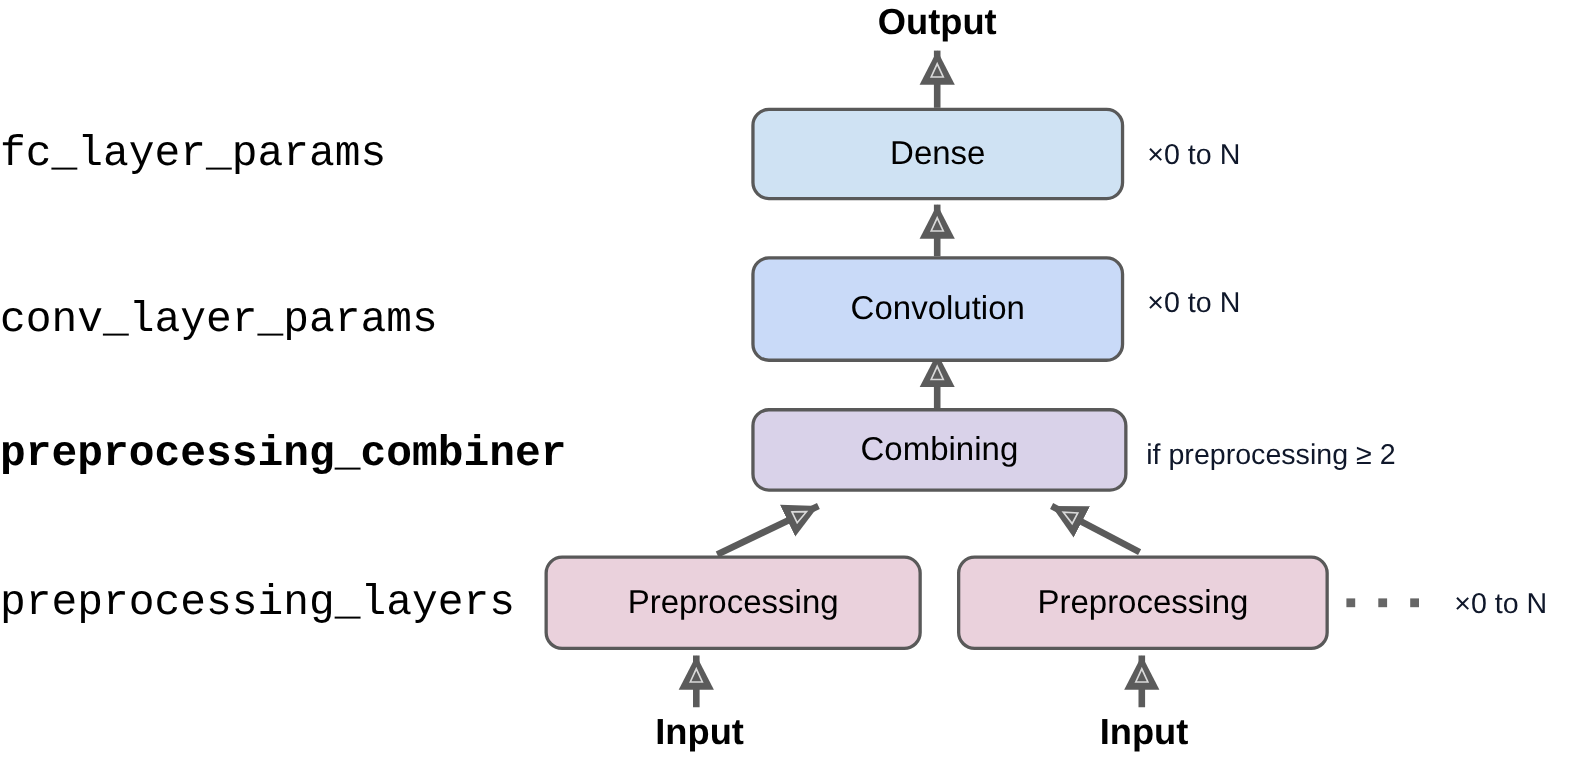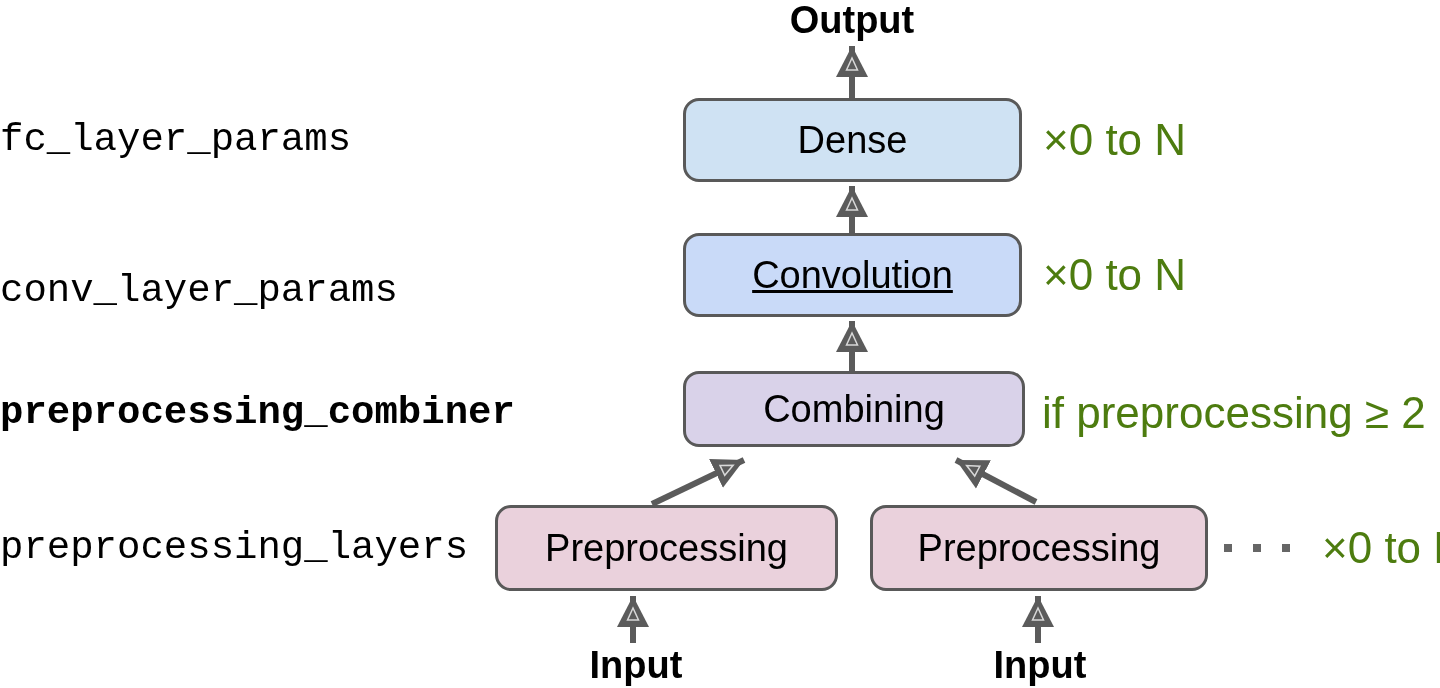--- a/index.html
+++ b/index.html
@@ -19,26 +19,26 @@
     pointer-events: none;
   }
   .box {
     position: absolute;
     box-sizing: border-box;
     border: 3px solid #595959;
     border-radius: 16px;
     display: flex;
     align-items: center;
     justify-content: center;
-    font-size: 38px;
+    font-size: 30px;
     line-height: 1;
     color: #000000;
   }
   .box-dense        { left: 683px; top:  98px; width: 339px; height: 84px; background: #cfe2f3; }
-  .box-convolution  { left: 683px; top: 233px; width: 339px; height: 84px; background: #c9daf8; text-decoration: underline; }
+  .box-convolution  { left: 683px; top: 233px; width: 339px; height: 96px; background: #c9daf8; }
   .box-combining    { left: 683px; top: 371px; width: 342px; height: 76px; background: #d9d2e9; }
   .box-preproc-left { left: 495px; top: 505px; width: 343px; height: 86px; background: #ead1dc; }
   .box-preproc-right{ left: 870px; top: 505px; width: 338px; height: 86px; background: #ead1dc; }
 
   .param-label {
     position: absolute;
     left: 0;
     width: 660px;
     text-align: left;
     font-family: "Liberation Mono", "DejaVu Sans Mono", monospace;
@@ -47,35 +47,35 @@
     white-space: nowrap;
     color: #000000;
   }
   .param-fc       { top: 116px; }
   .param-conv     { top: 251px; margin-top: 16px; }
   .param-combiner { top: 389px; font-weight: bold; }
   .param-layers   { top: 524px; }
 
   .annotation {
     position: absolute;
-    font-size: 44px;
+    font-size: 26px;
     line-height: 44px;
     white-space: nowrap;
-    color: #4d7c0f;
+    color: #0f172a;
   }
   .ann-dense     { left: 1043px; top: 118px; }
   .ann-conv      { left: 1043px; top: 253px; }
   .ann-combining { left: 1042px; top: 391px; }
   .ann-preproc   { left: 1322px; top: 526px; }
 
   .io-label {
     position: absolute;
     width: 300px;
     text-align: center;
-    font-size: 38px;
+    font-size: 33px;
     line-height: 38px;
     font-weight: bold;
     color: #000000;
   }
   .io-output      { left: 702px; top: 1px; }
   .io-input-left  { left: 486px; top: 646px; }
   .io-input-right { left: 890px; top: 646px; }
 
   .dots {
     position: absolute;

